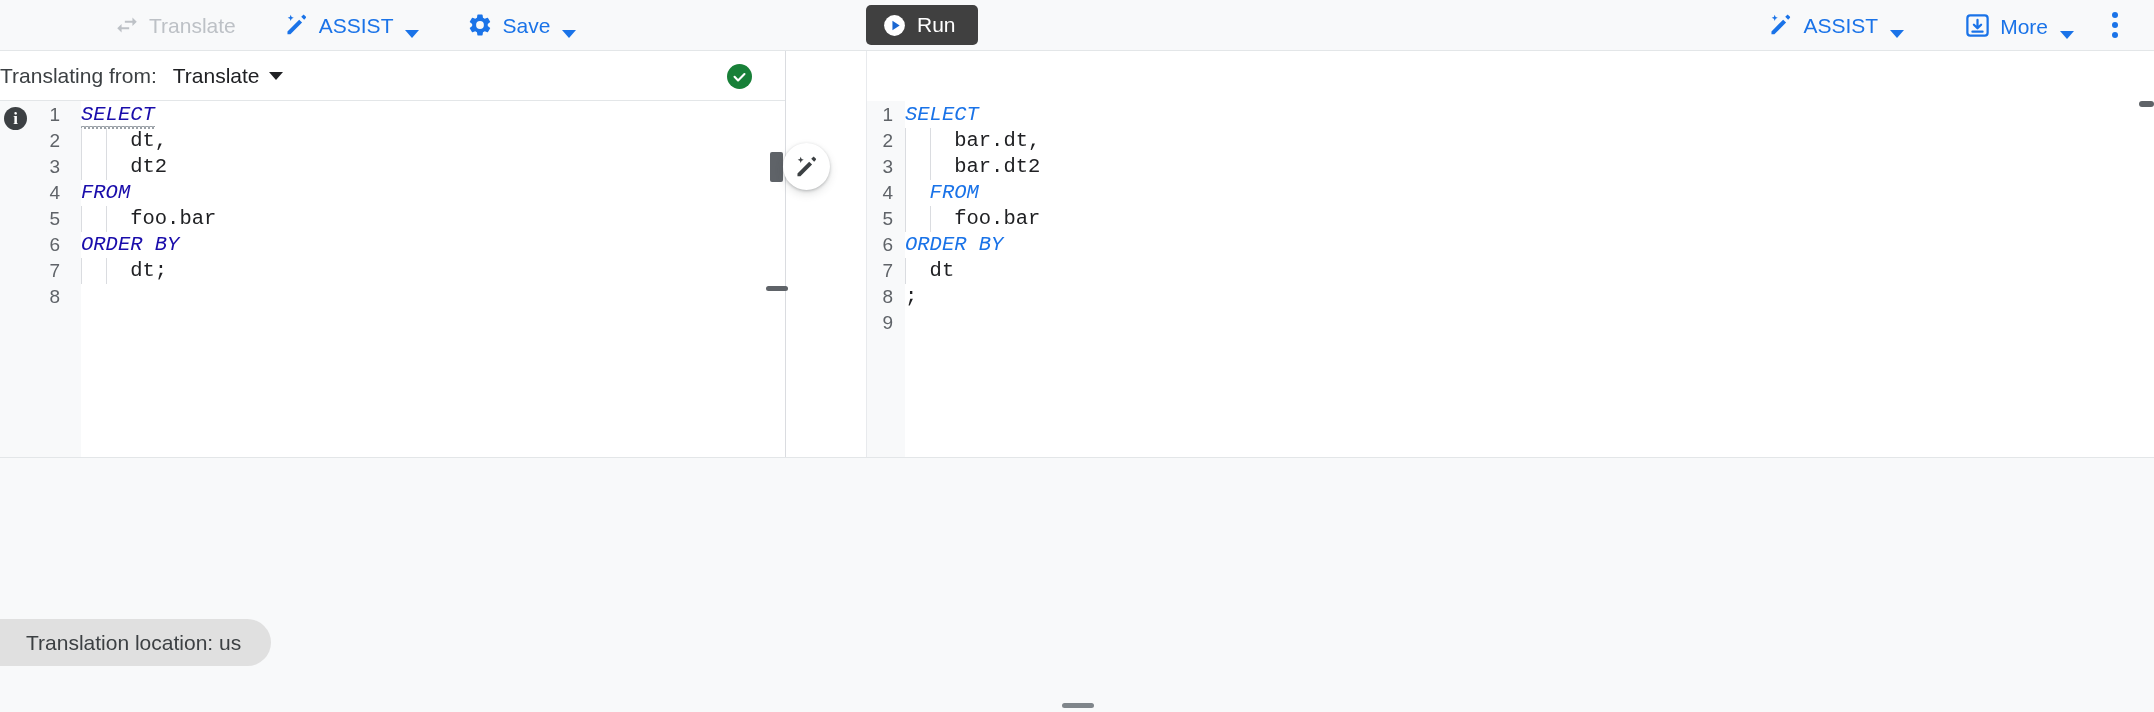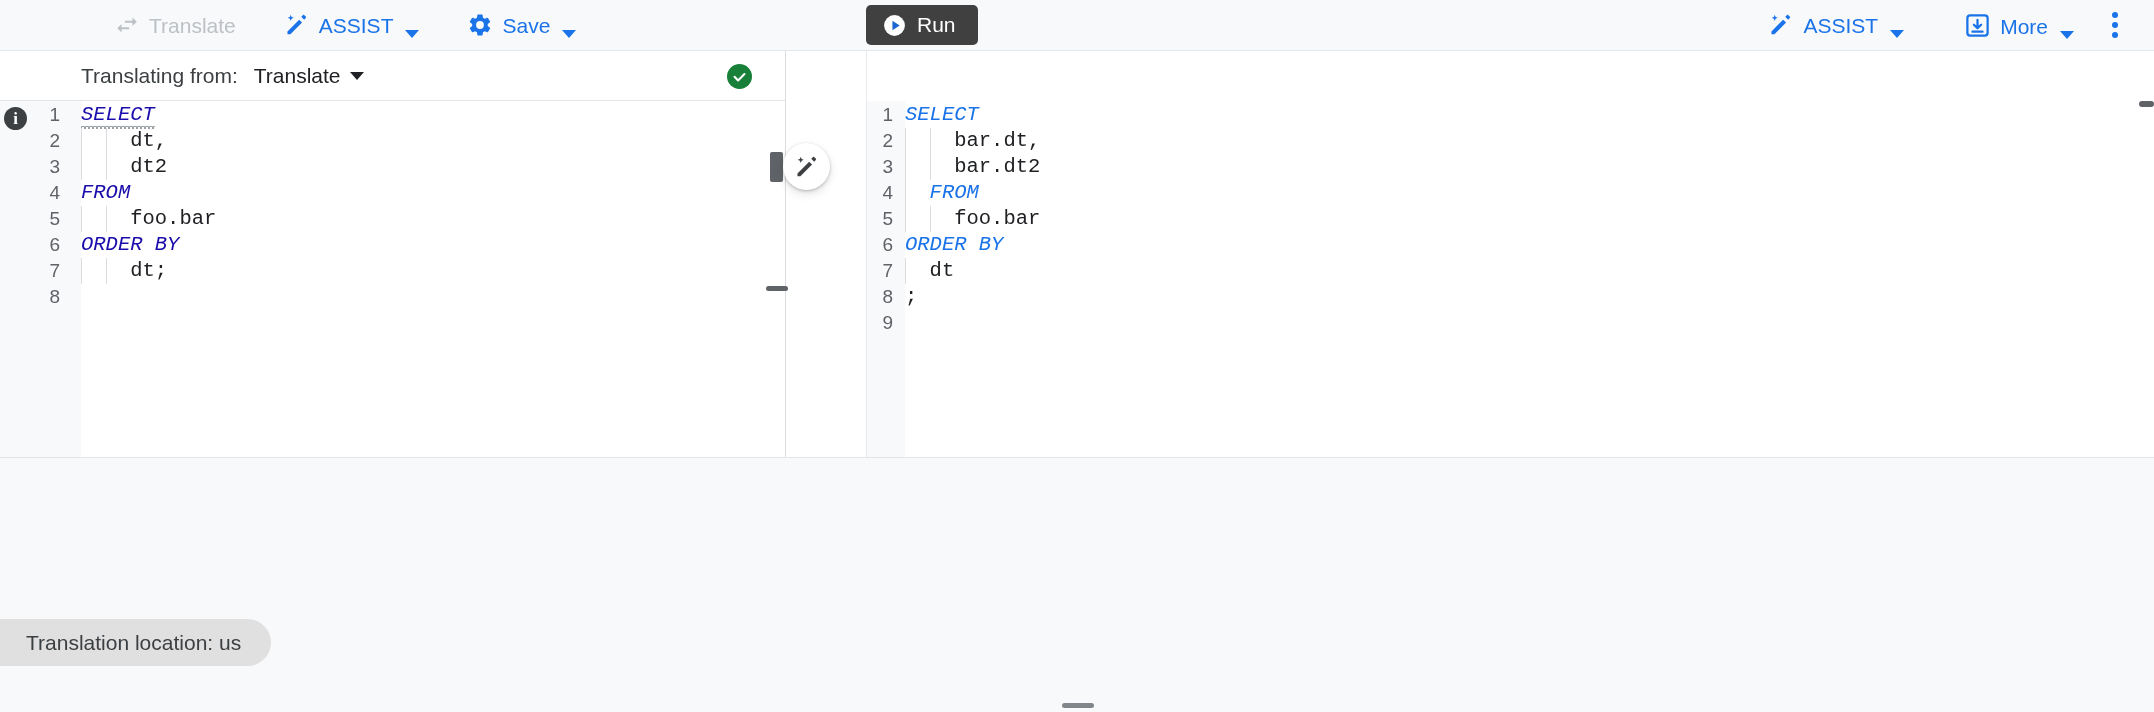--- a/index.html
+++ b/index.html
@@ -88,21 +88,21 @@
   .pane-right { position: absolute; left: 867px; top: 51px; width: 1287px; height: 406px; background: #ffffff; }
 
   
   .pane-head {
     position: absolute; top: 0; left: 0; right: 0;
     height: 50px;
     display: flex; align-items: center;
     background: #ffffff;
     border-bottom: 1px solid #e3e6e8;
   }
-  .pane-head.left  { padding-left: 81px; }
+  .pane-head.left  { }
   .pane-head.right { padding-left: 6px; }
   .ph-label { font-size: 21px; color: #3c4043; }
   .ph-value {
     font-size: 21px; color: #202124;
     margin-left: 16px;
     display: inline-flex; align-items: center; gap: 9px;
     cursor: pointer;
   }
   .ph-value .caret {
     width: 0; height: 0;

